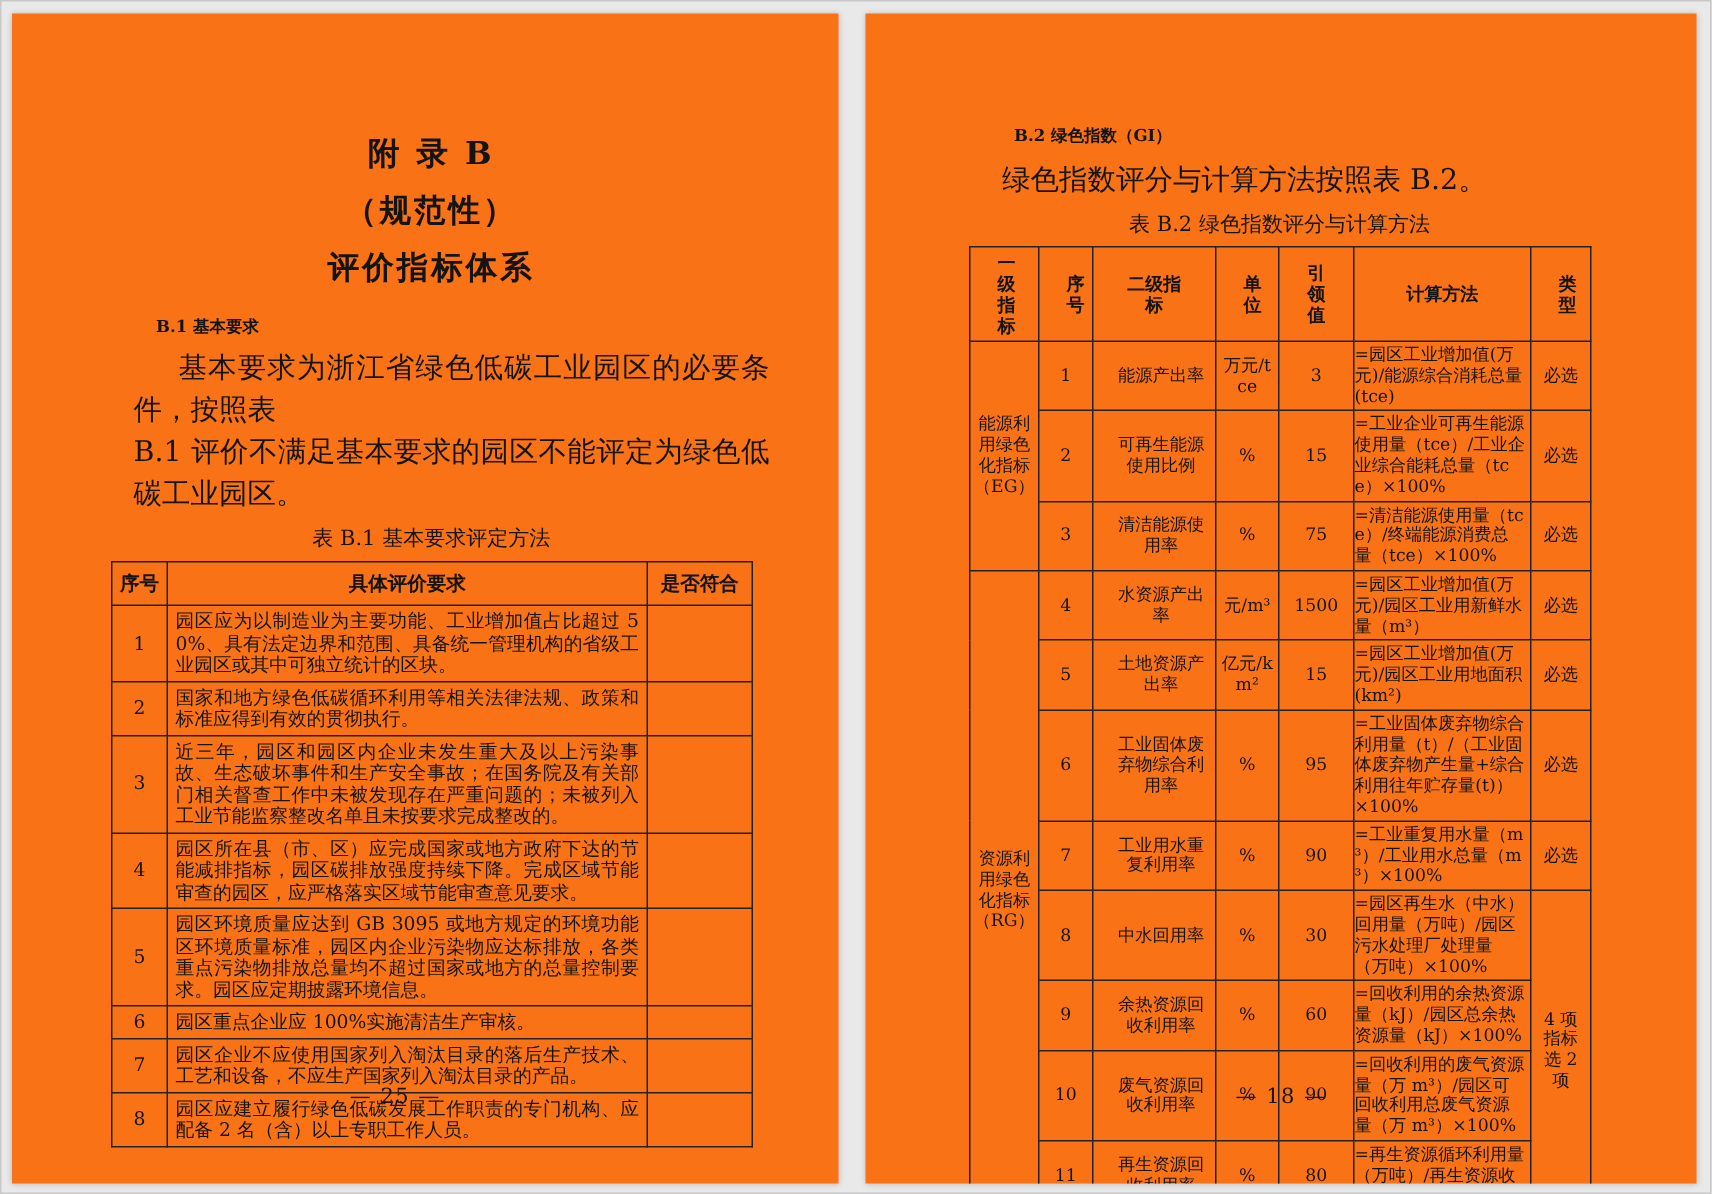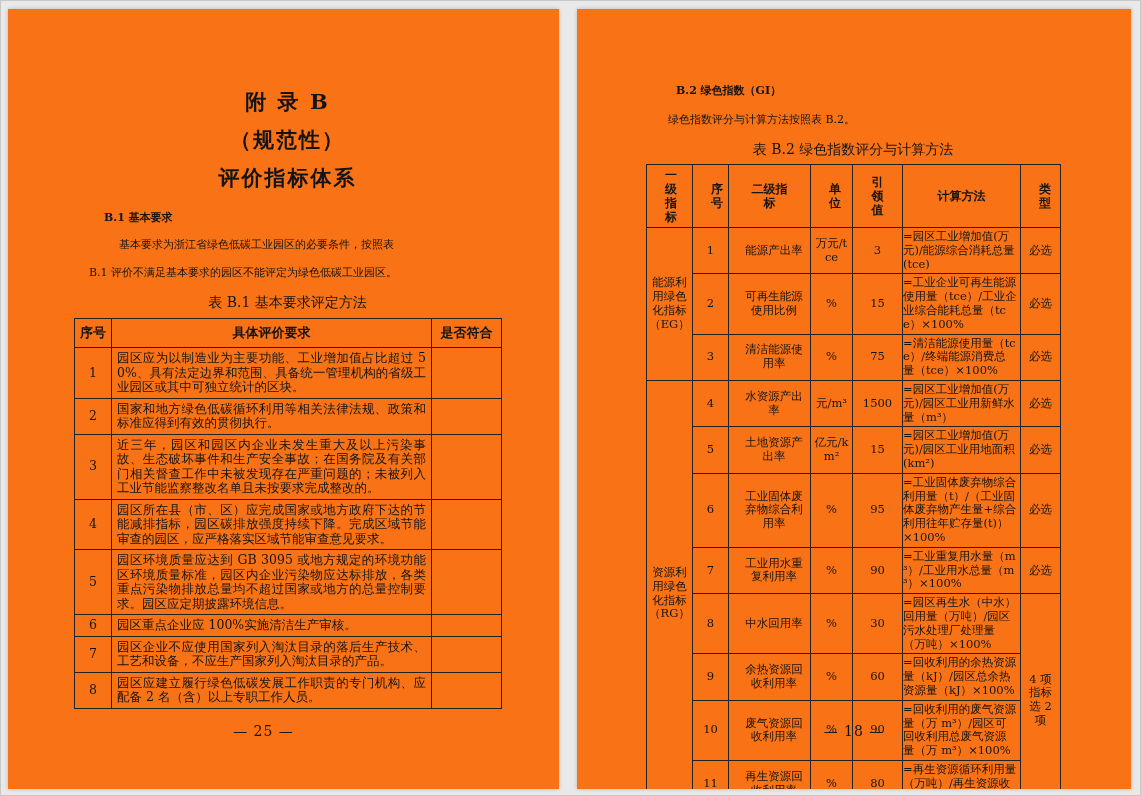--- a/index.html
+++ b/index.html
@@ -17,21 +17,21 @@
   }
   .page-left  { left:7px;   width:551px; }
   .page-right { left:576px; width:554px; }
   .content-l { margin:0 58px 0 66px; }
   .content-r { margin:0 71px 0 69px; }
 
   .title-block { margin-top:74px; text-align:center; font-weight:bold; font-size:21px; line-height:38px; letter-spacing:2px; }
   .sec-head { font-weight:bold; font-size:11px; }
   .l-sec-head { margin-top:13px; margin-left:30px; }
   .r-sec-head { margin-top:74px; margin-left:30px; }
-  .para { font-size:11px; line-height:28px; text-align:justify; }
+  .para { font-size:19px; line-height:28px; text-align:justify; }
   .l-para { margin-top:6px; margin-left:15px; margin-right:-12px; }
   .l-para .indent { text-indent:30px; }
   .r-para { margin-top:8px; margin-left:22px; }
   .caption { text-align:center; font-size:14px; margin-top:7px; font-weight:normal; }
 
   table { border-collapse:collapse; table-layout:fixed; margin-top:6px; }
   td, th { border:1px solid #222; vertical-align:middle; }
 
   
   .tb1 { width:427px; font-size:12.5px; }

